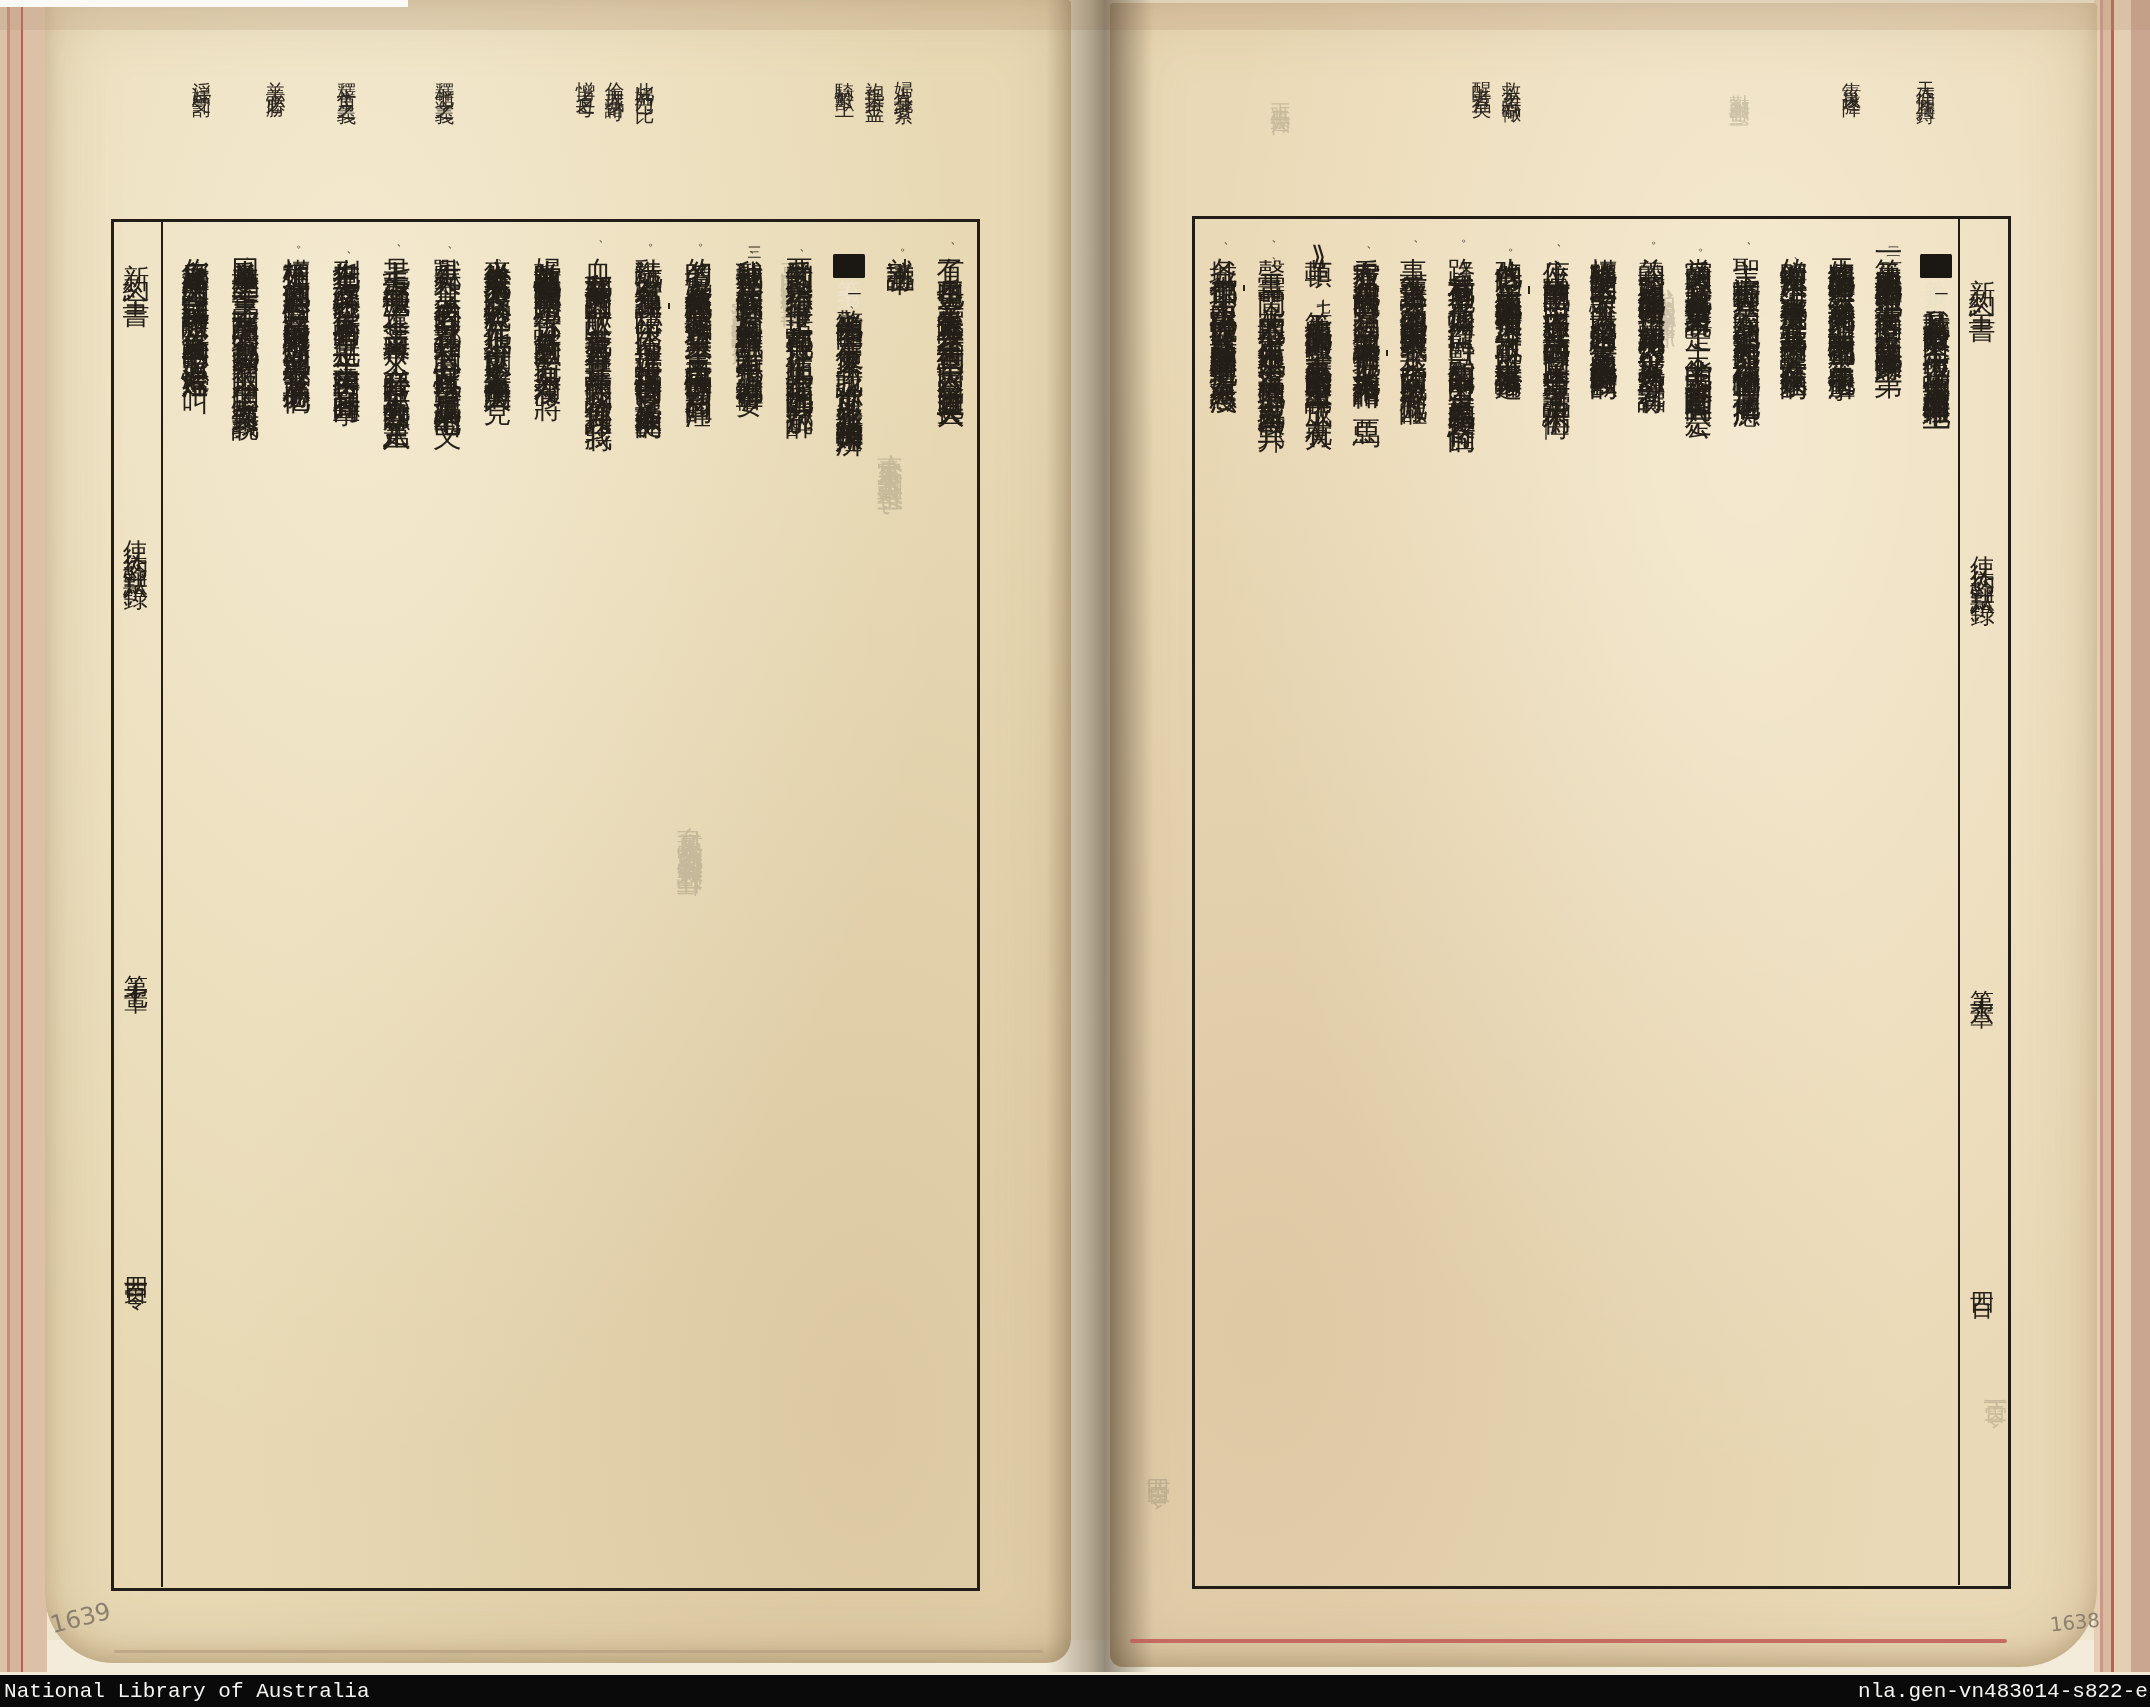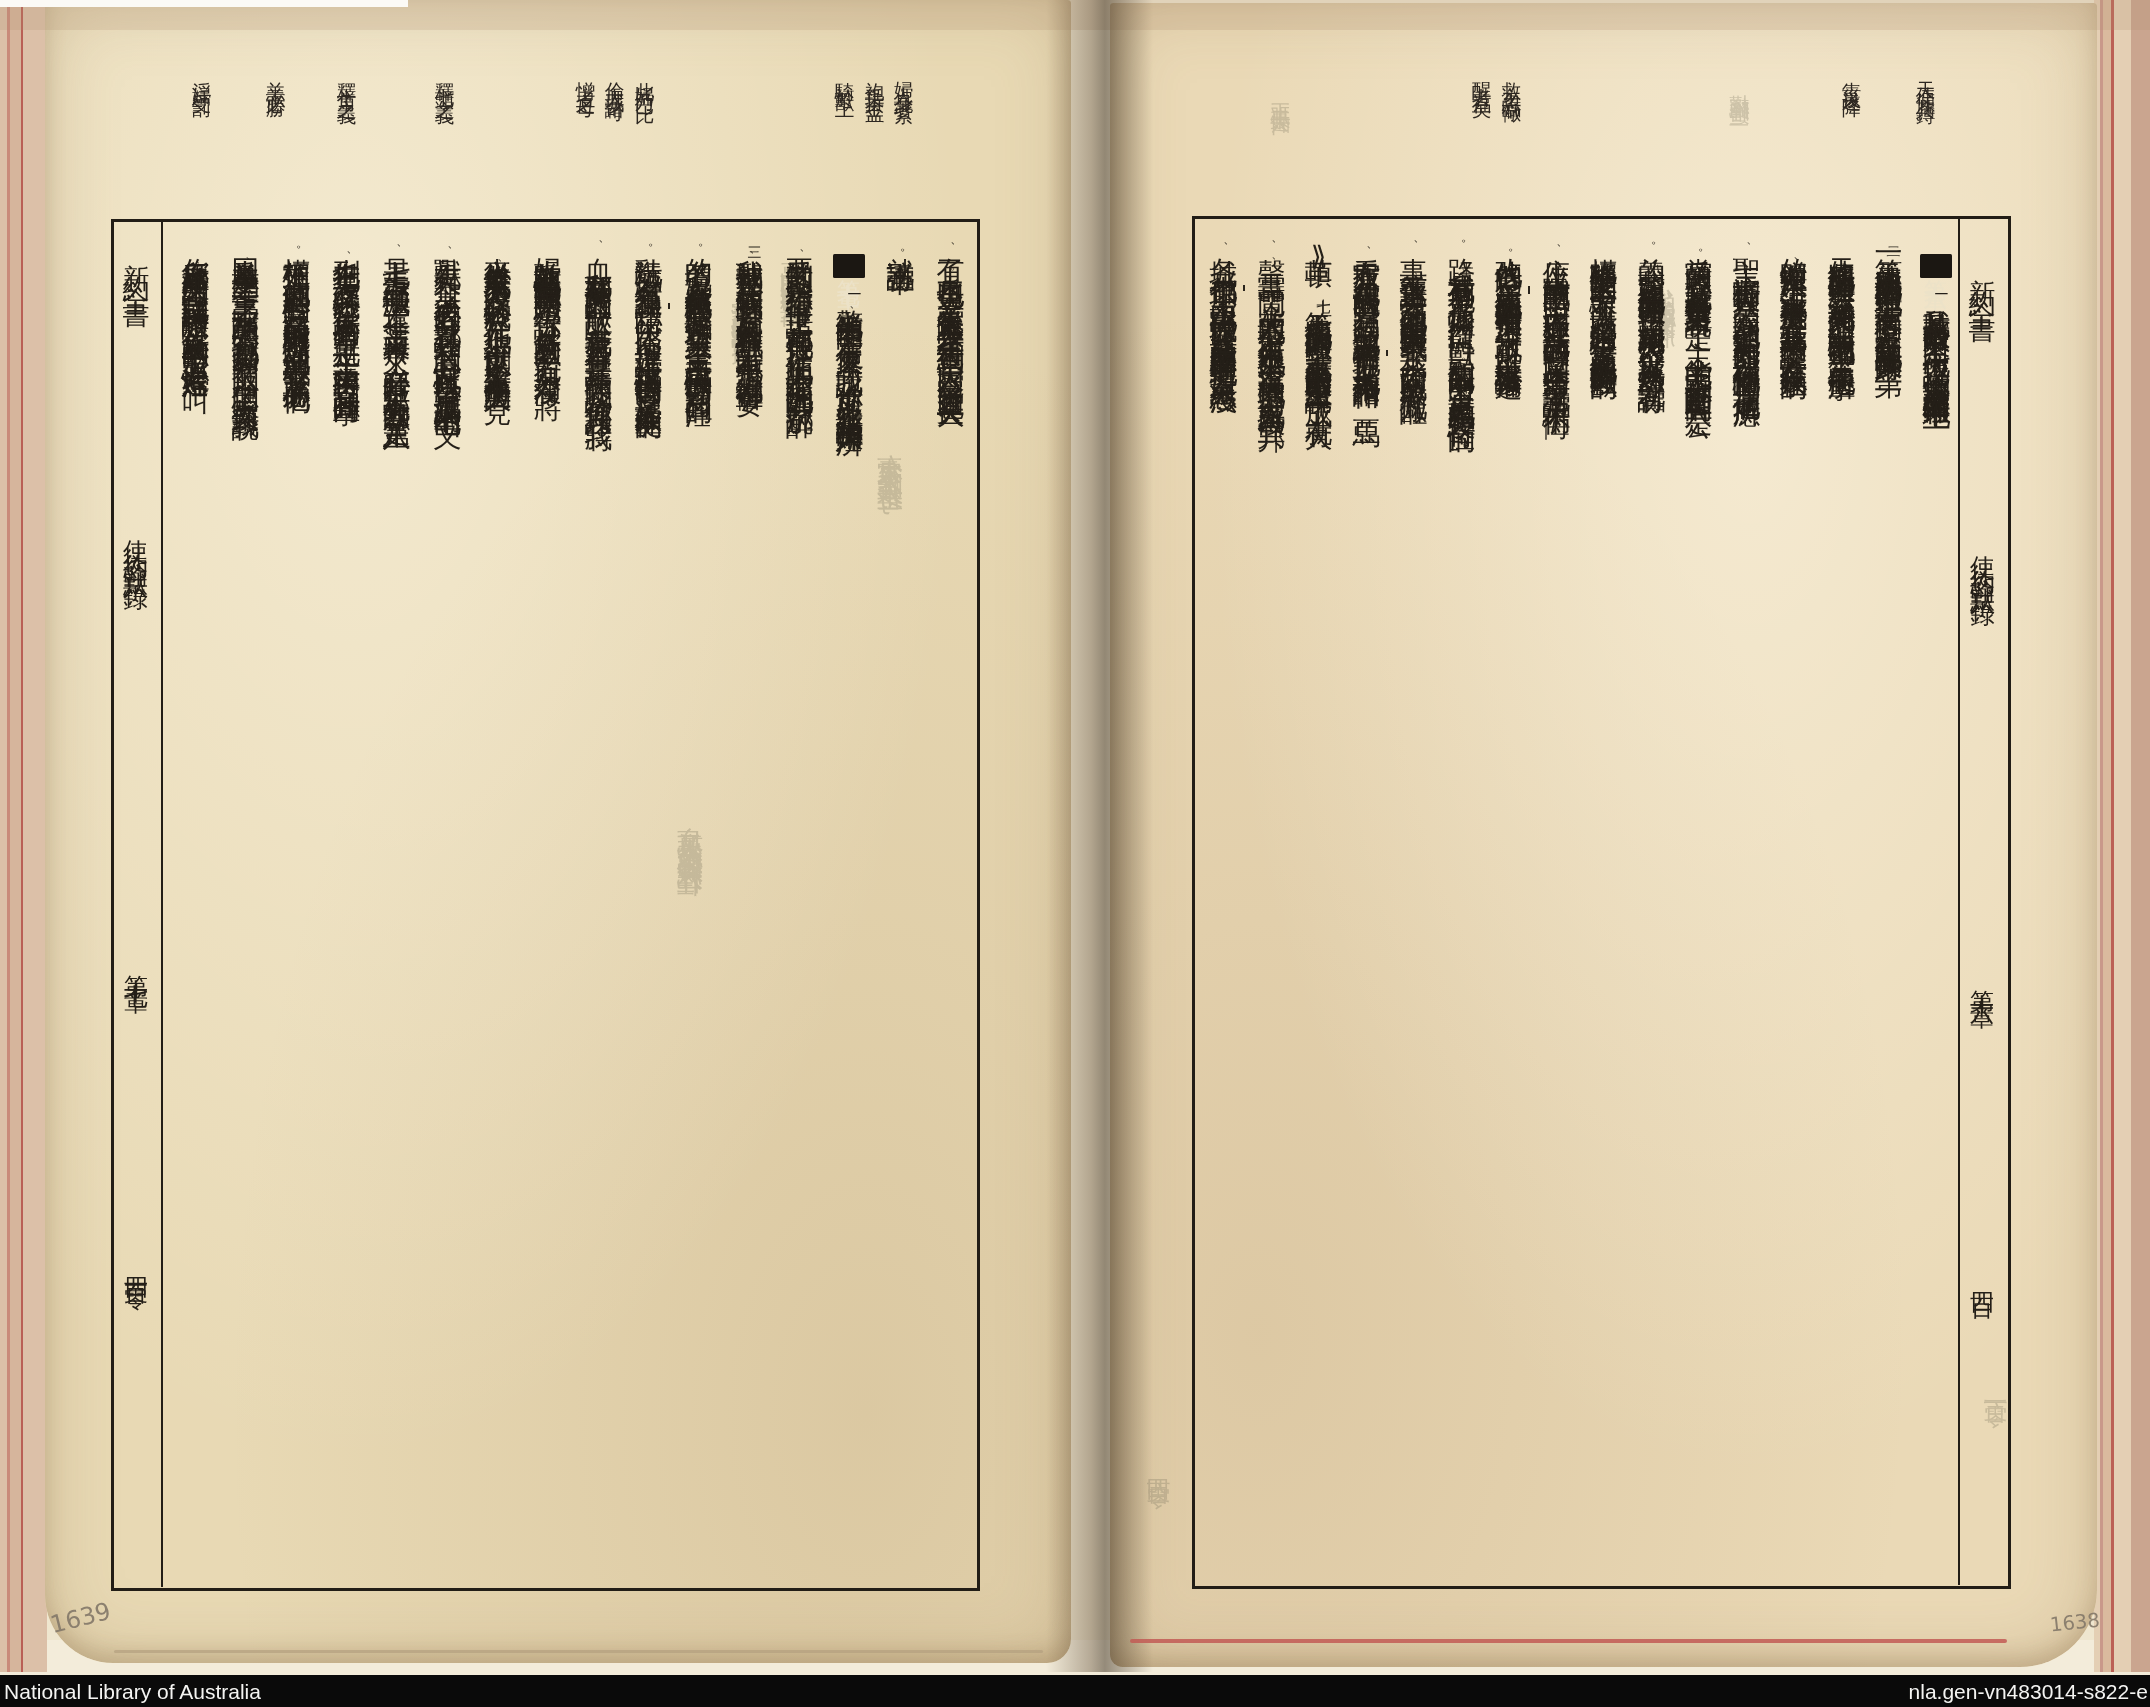--- a/index.html
+++ b/index.html
@@ -54,21 +54,21 @@
 
   .ghost{position:absolute;writing-mode:vertical-rl;text-orientation:upright;white-space:nowrap;
     font-size:26px;letter-spacing:3.1px;color:#7c7660;opacity:.3;filter:blur(0.7px);transform:scaleX(-1);}
 
   .pencil{position:absolute;font-family:"DejaVu Sans","Liberation Sans",sans-serif;
     color:#837869;opacity:.9;}
   .pencil-left{left:50px;top:1604px;font-size:24px;transform:rotate(-14deg);}
   .pencil-right{left:2050px;top:1611px;font-size:19.6px;transform:rotate(-6deg);}
 
   .bar{position:absolute;left:0;top:1675px;width:2151px;height:33px;background:#0a0a0a;
-    font-family:Liberation Sans, sans-serif;color:#f4f4f2;font-size:21px;line-height:33px;}
+    font-family:Liberation Mono, monospace;color:#f4f4f2;font-size:21px;line-height:33px;}
   .bar-left{position:absolute;left:4.1px;top:0;}
   .bar-right{position:absolute;right:3.1px;top:0;}
 </style>
 </head>
 <body>
 
 <div id="canvas">
   <div class="scan-bottom"></div>
   <div class="edge-left"></div>
   <div class="edge-right"></div>

